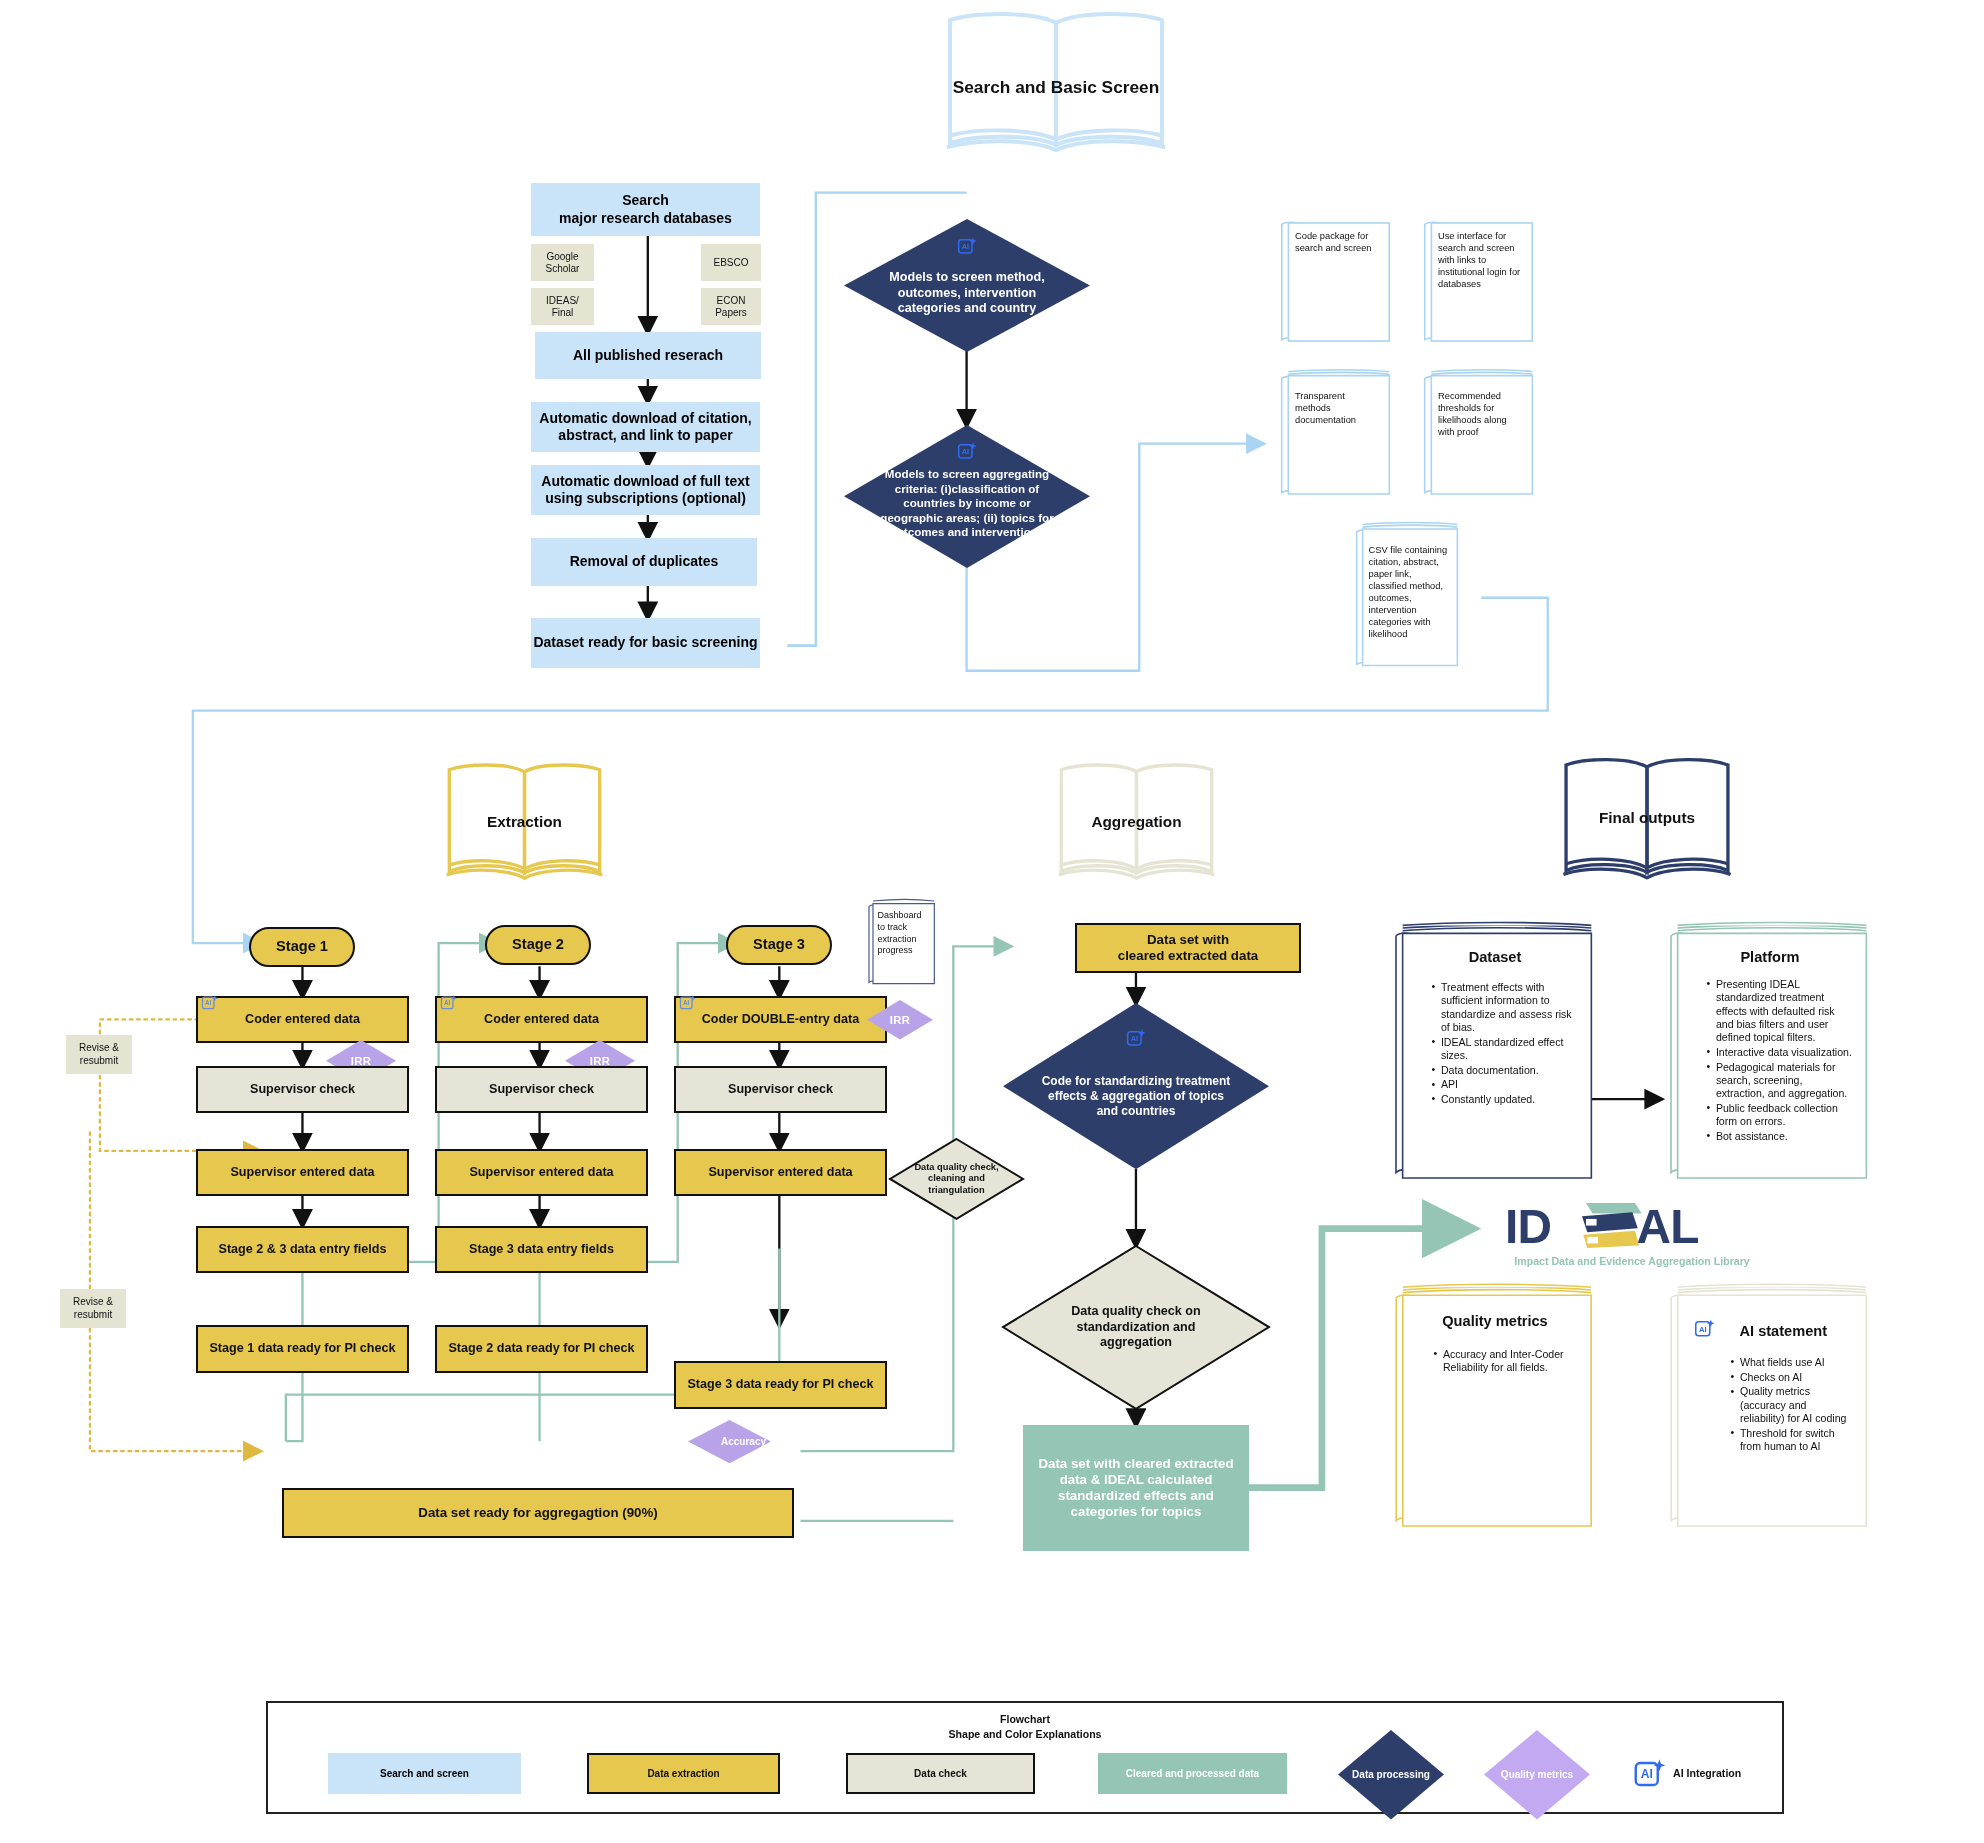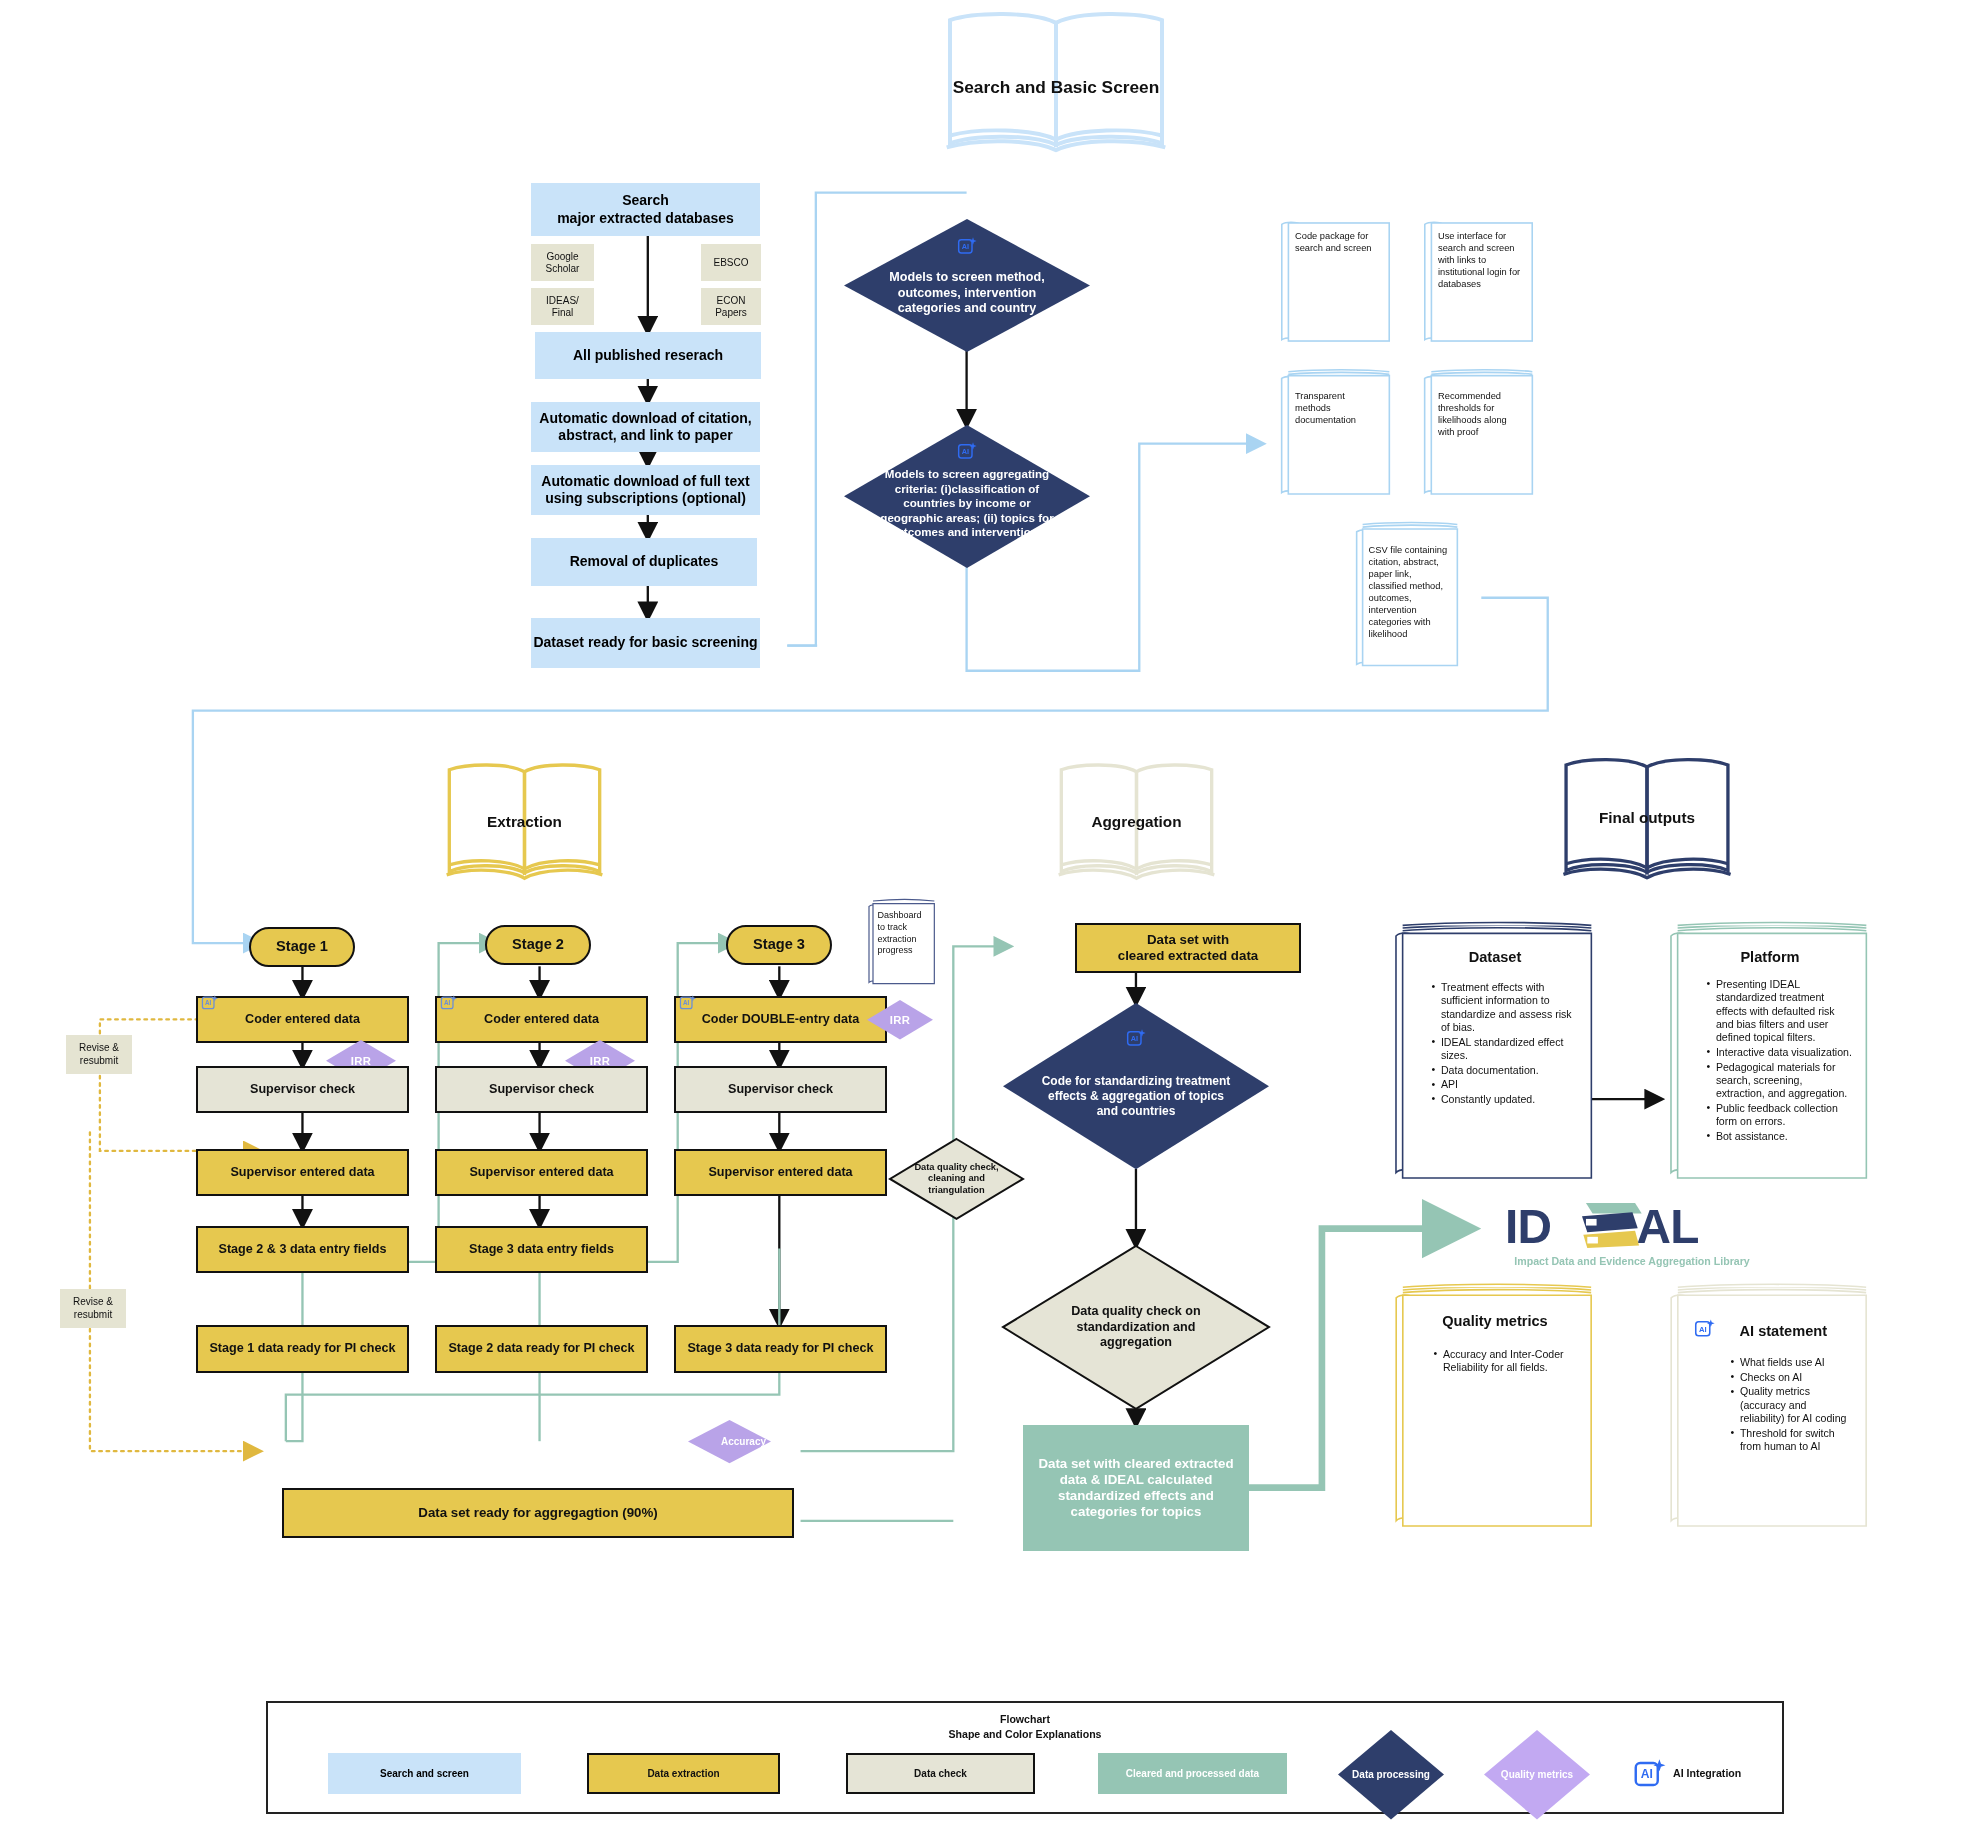--- a/index.html
+++ b/index.html
@@ -122,21 +122,21 @@
         <path d="M25,200 C70,188 150,190 185,206 C220,190 300,188 345,200"></path>
         <path d="M20,218 C68,204 150,206 185,222 C220,206 302,204 350,218"></path>
       </g>
     </svg>
     <div class="lbl" style="top:74px;font-size:17.3px;">Search and Basic Screen</div>
   </div>
 
   <div class="abs box blue" style="left:531px;top:183px;width:229px;height:53px;font-size:14px;">
     <div id="sb">
         <div>Search</div>
-        <div>major extracted databases</div>
+        <div>major research databases</div>
       </div>
   </div>
   <div class="abs tag" style="left:531px;top:244px;width:63px;height:37px;font-size:10px;">
       <span id="db0">
         <div>Google</div>
         <div>Scholar</div>
       </span>
     </div>
   <div class="abs tag" style="left:701px;top:244px;width:60px;height:37px;font-size:10px;">
       <span id="db1">
@@ -329,21 +329,21 @@
       </svg>
     </div>
   <div class="abs dia" style="left:867px;top:1000px;width:66px;height:40px;">
     <svg class="dshape" viewBox="0 0 100 60" preserveAspectRatio="none">
         <polygon points="50,0 100,30 50,60 0,30" fill="#b9a3e8"></polygon>
       </svg>
     <span class="inner irr">IRR</span>
   </div>
   <div class="abs box check" style="left:674px;top:1066px;width:213px;height:47px;font-size:12.6px;">Supervisor check</div>
   <div class="abs box gold" style="left:674px;top:1149px;width:213px;height:47px;font-size:12.6px;">Supervisor entered data</div>
-  <div class="abs box gold" style="left:674px;top:1325px;width:213px;height:48px;font-size:12.6px;">Stage 3 data ready for PI check</div>
+  <div class="abs box gold" style="left:674px;top:1361px;width:213px;height:48px;font-size:12.6px;">Stage 3 data ready for PI check</div>
 
   <div class="docbook" style="left:867px;top:897px;width:70px;height:90px;">
     <svg width="70" height="90" viewBox="0 0 105 135">
         <g fill="#fff" stroke="#4b5a8c" stroke-width="1.8">
           <path d="M3,14 C6,11 15,11 19,14 L19,128 C15,125 6,125 3,128 Z"></path>
           <path d="M9,10 L101,10 L101,130 L9,130 Z"></path>
           <path d="M9,6 C38,3 75,3 101,6"></path>
         </g>
       </svg>
     <div class="txt" style="left:10.6px;top:13.3px;width:53px;font-size:9px;">Dashboard to track extraction progress</div>

